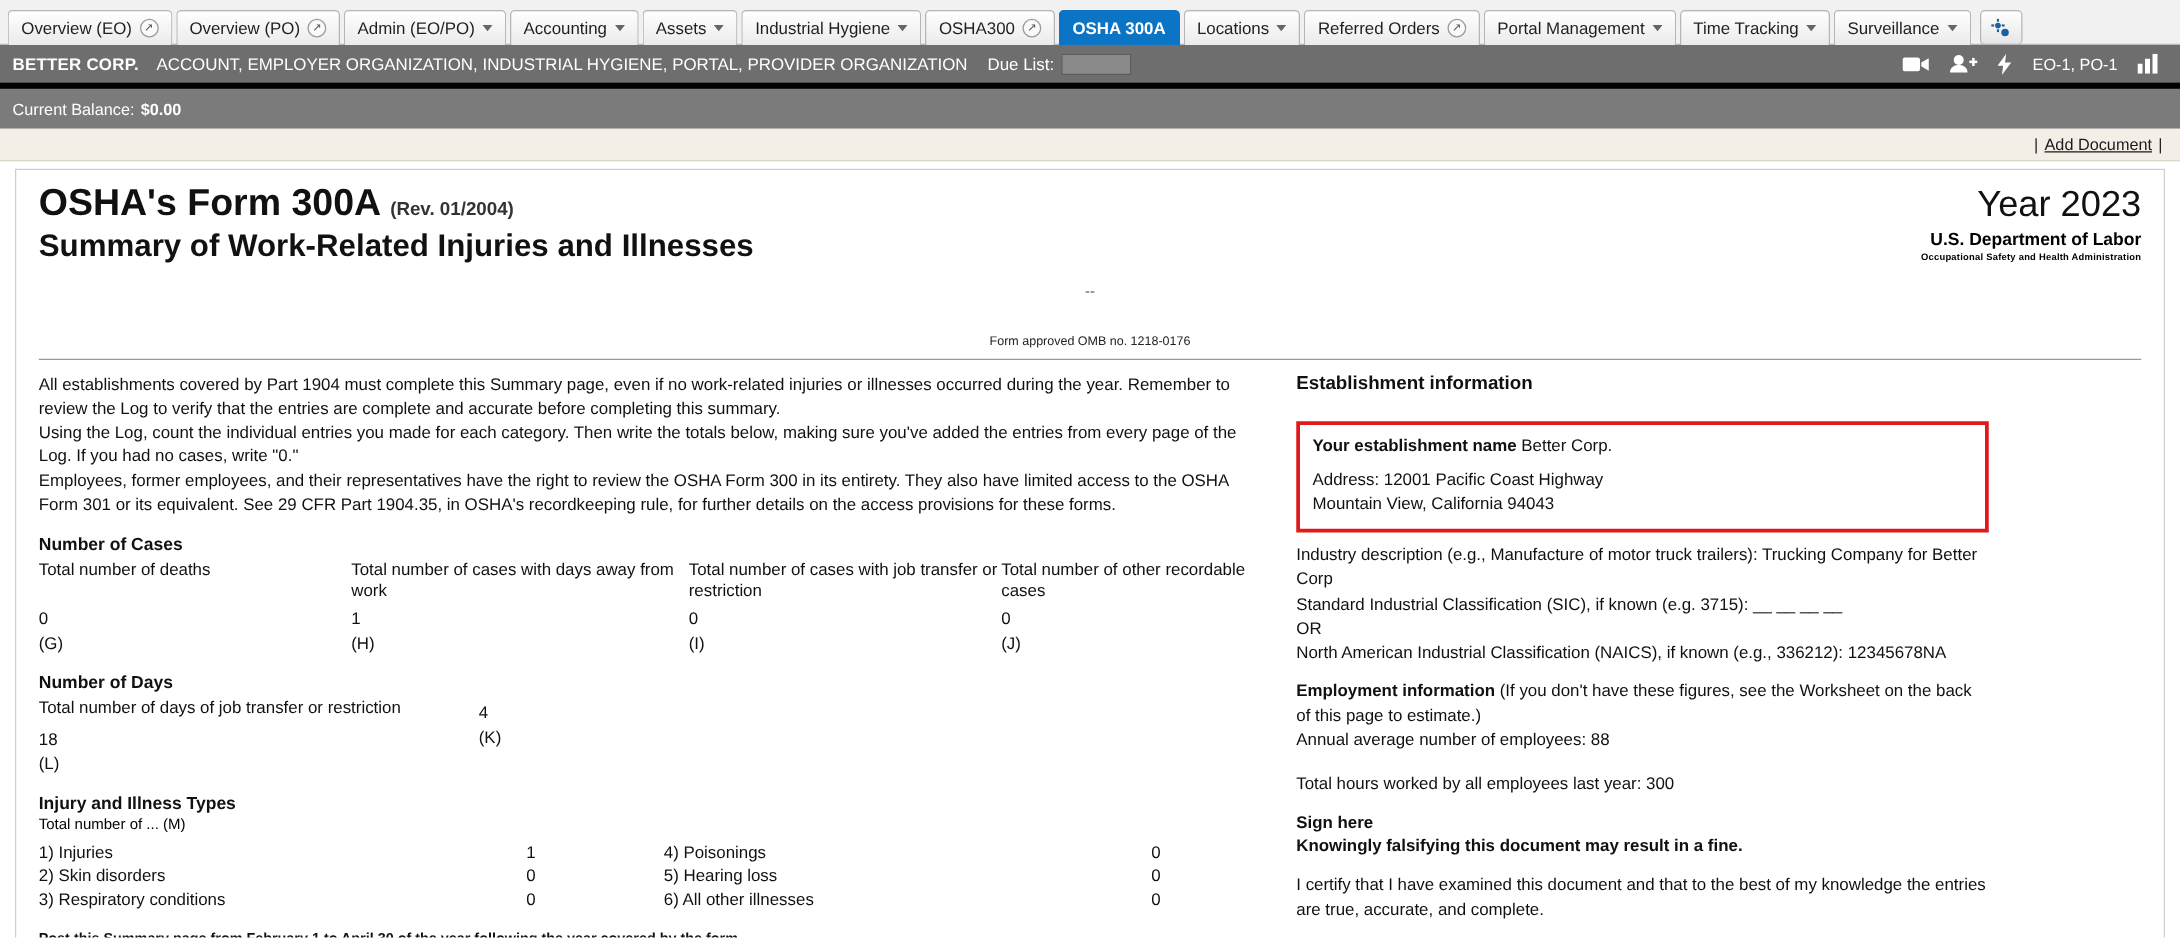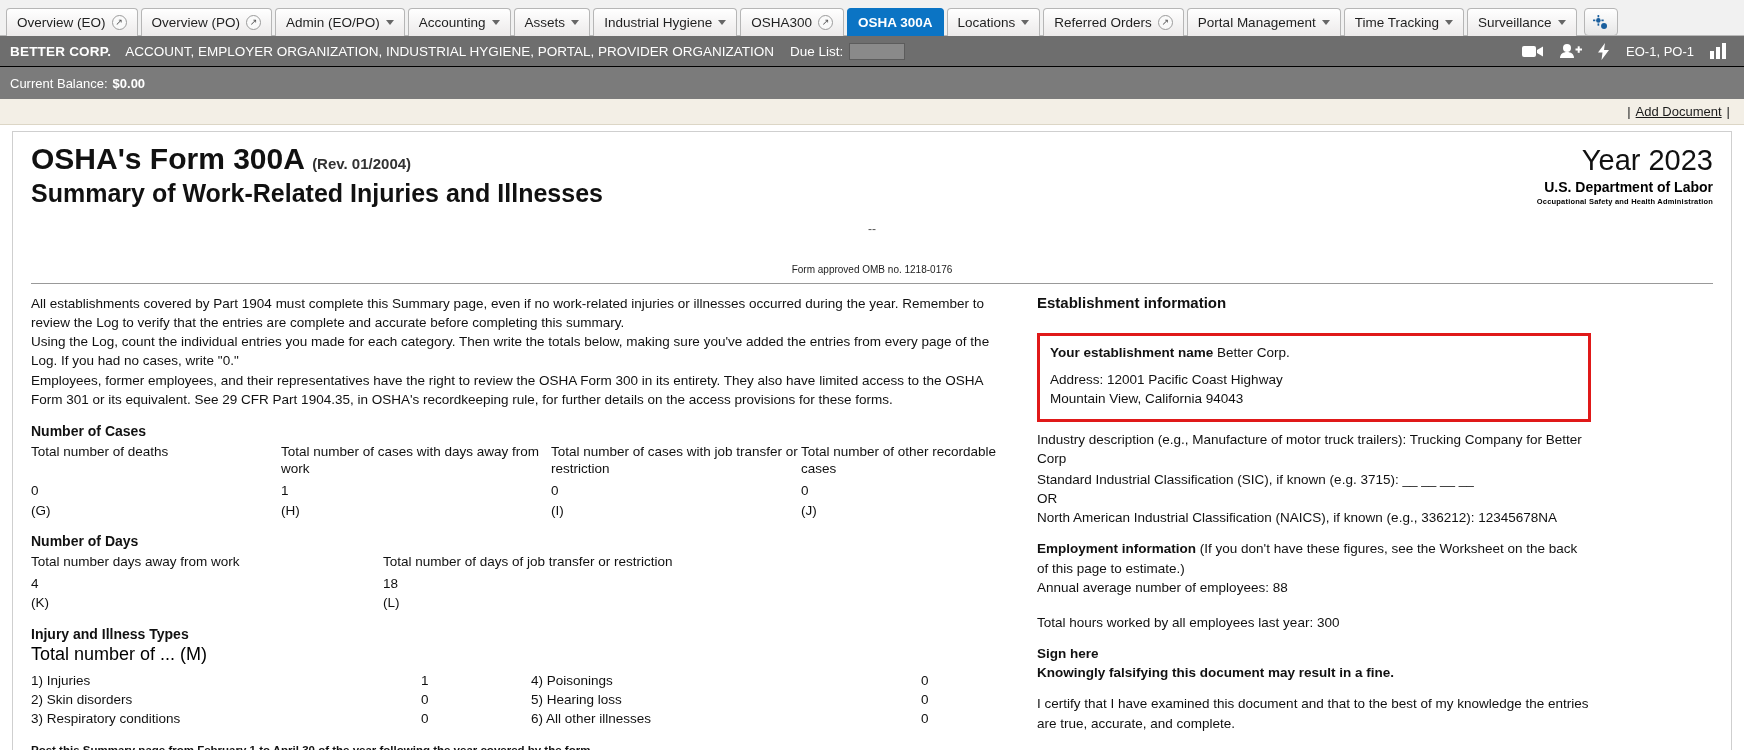--- a/index.html
+++ b/index.html
@@ -101,21 +101,21 @@
     padding-right: 6px;
   }
   .ctxbar .right .lbl { font-size: 13px; }
   .balbar {
     height: 26px;
     background: #7b7b7b;
     color: #ffffff;
     display: flex; align-items: center;
     padding: 16px 10px;
     font-size: 13px;
-    border-top: 1px solid #000000;
+    border-top: 5px solid #000000;
   }
   .balbar b { margin-left: 5px; }
 
   
   .docstrip {
     height: 26px;
     background: #f3efe6;
     border-bottom: 1px solid #dcd6c6;
     display: flex; align-items: center; justify-content: flex-end;
     padding-right: 14px;
@@ -204,21 +204,21 @@
     display: grid;
     grid-template-columns: 352px 480px;
     font-size: 13.5px;
     color: #111;
     margin-top: 4px;
     line-height: 1.3;
   }
   .grid2 .val { padding-top: 4px; }
   .grid2 .code { padding-top: 2px; }
 
-  .iit-sub { font-size: 18px; margin-top: 2px; }
+  .iit-sub { font-size: 12px; margin-top: 2px; }
   .iitgrid {
     display: grid;
     grid-template-columns: 390px 110px 390px 110px;
     font-size: 13.5px;
     color: #111;
     margin-top: 8px;
     row-gap: 4px;
   }
 
   .postline {
@@ -410,21 +410,20 @@
           <div class="val">0</div>
 
           <div class="code">(G)</div>
           <div class="code">(H)</div>
           <div class="code">(I)</div>
           <div class="code">(J)</div>
         </div>
 
         <div class="sec-head">Number of Days</div>
         <div class="grid2">
-          <div class="lab">Total number days away from work</div>
           <div class="lab">Total number of days of job transfer or restriction</div>
           <div class="val">4</div>
           <div class="val">18</div>
           <div class="code">(K)</div>
           <div class="code">(L)</div>
         </div>
 
         <div class="sec-head">Injury and Illness Types</div>
         <div class="iit-sub">Total number of ... (M)</div>
         <div class="iitgrid">

